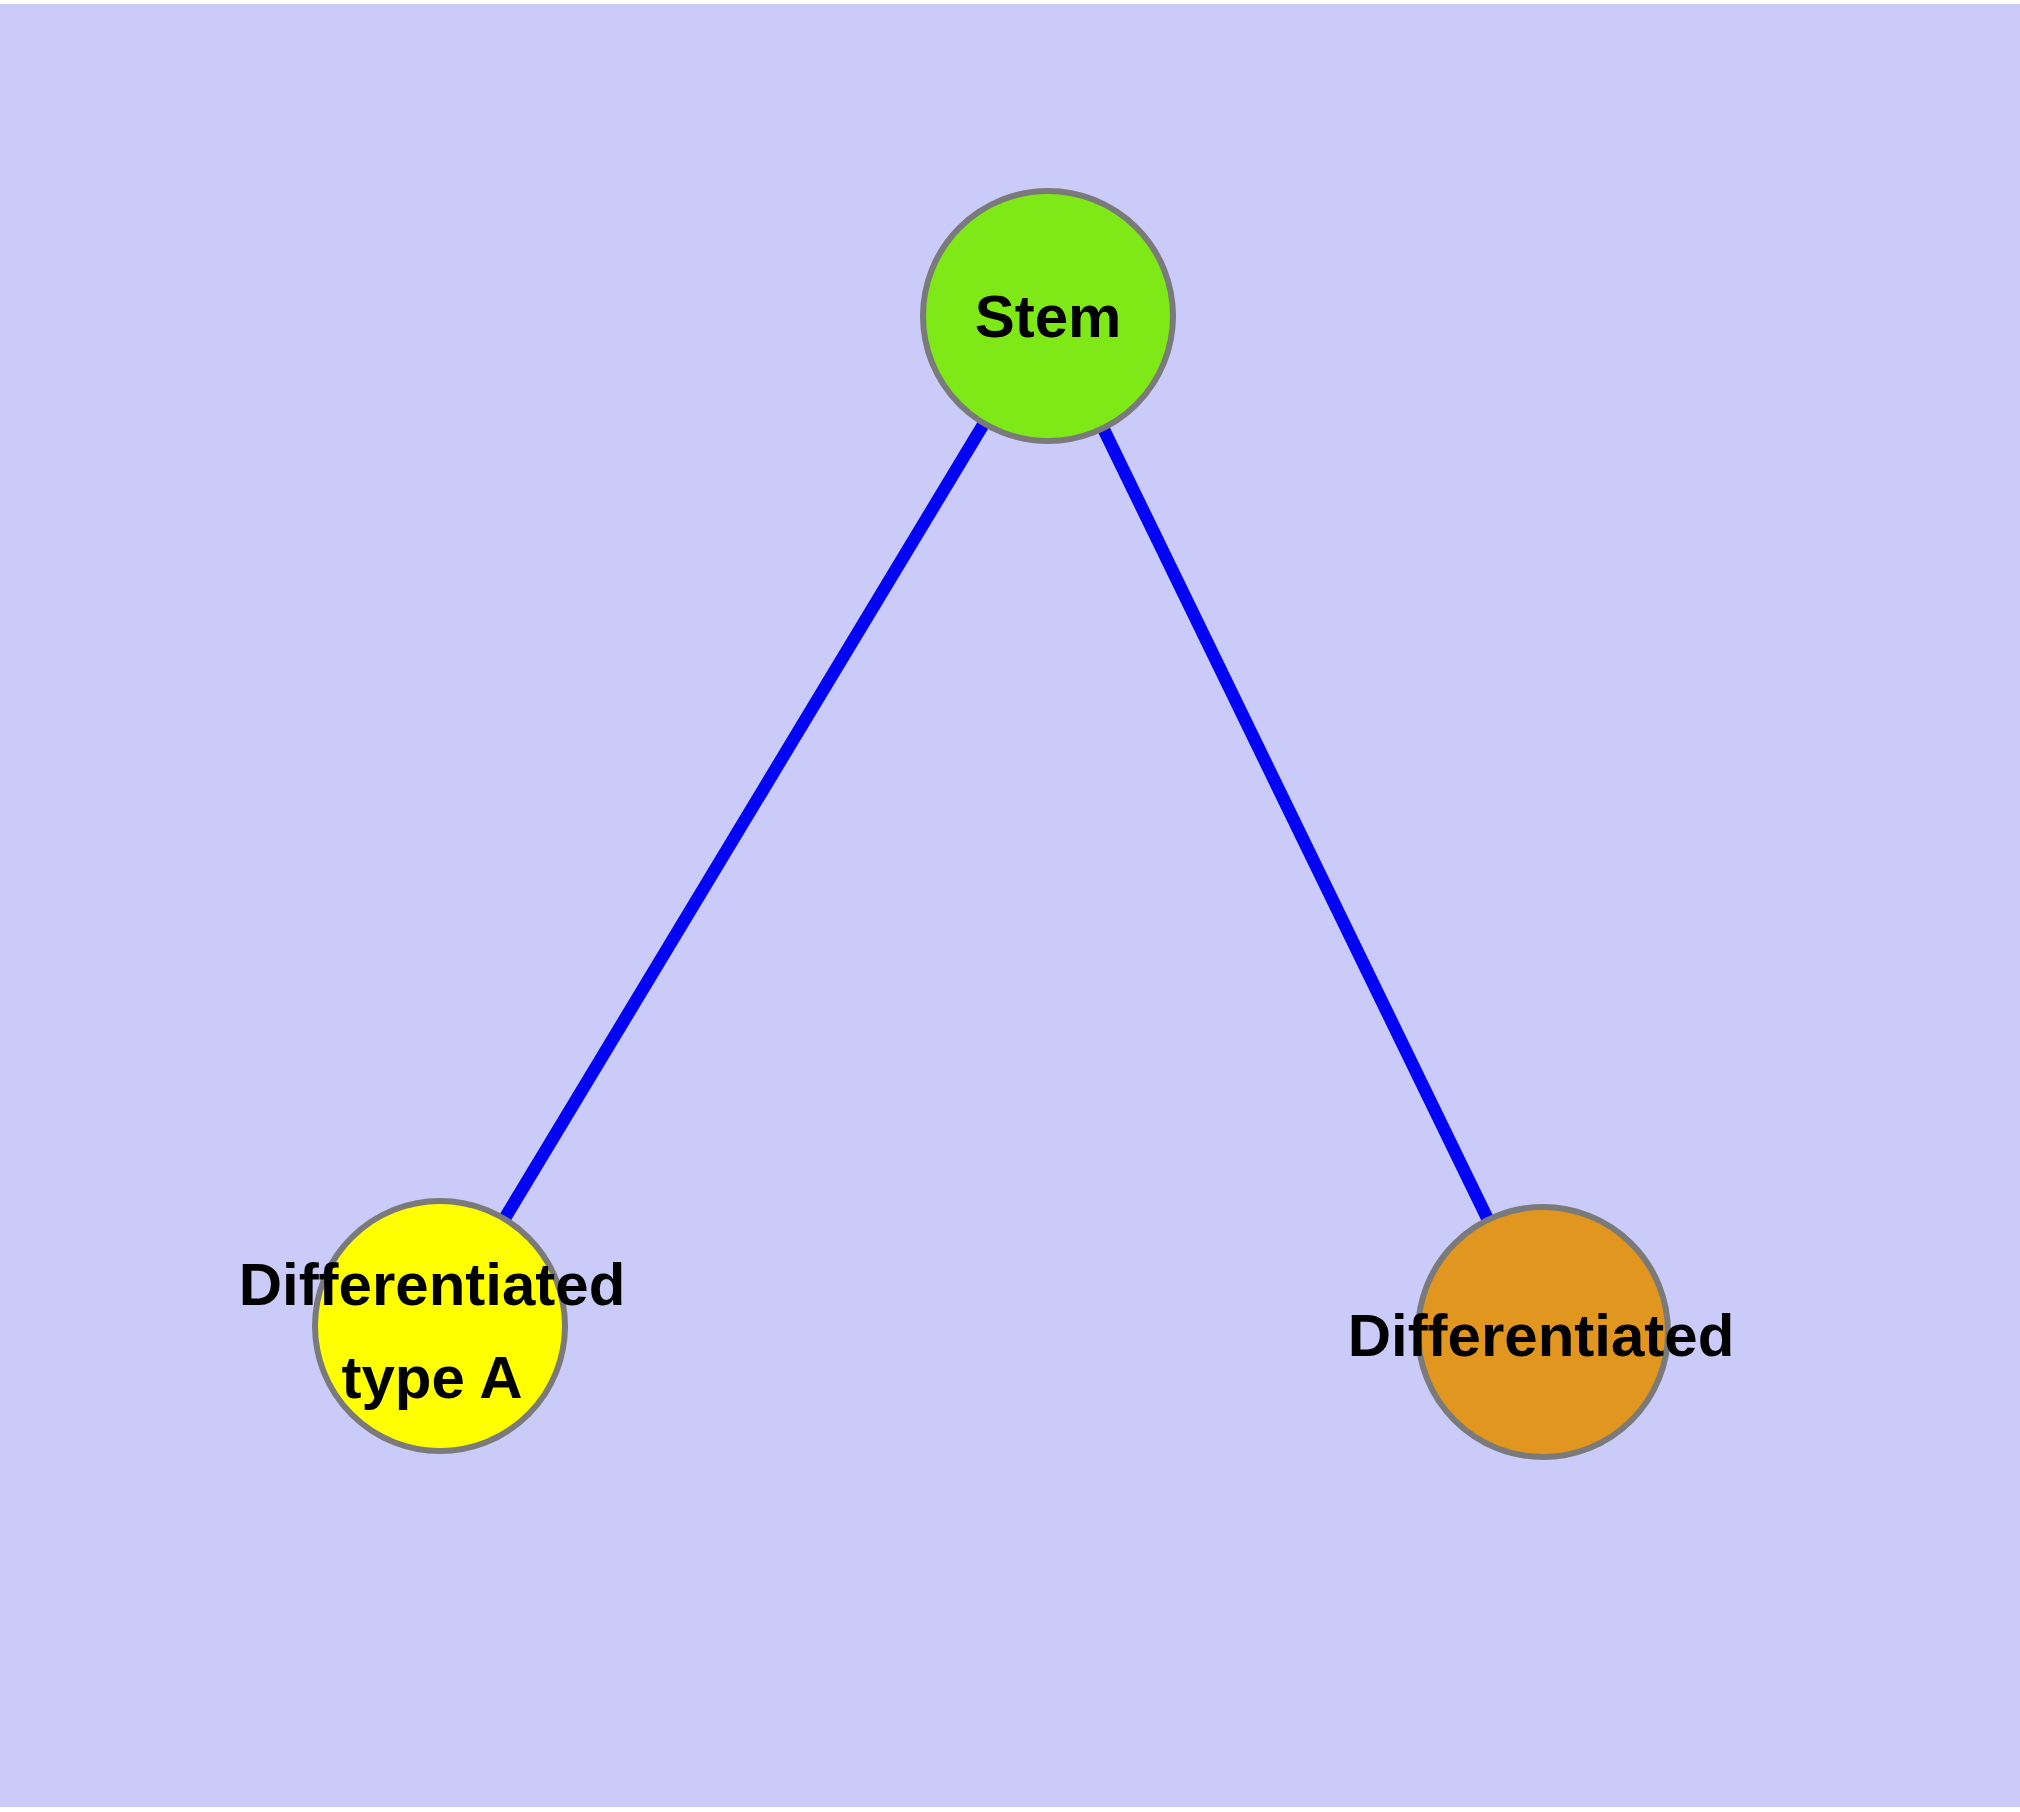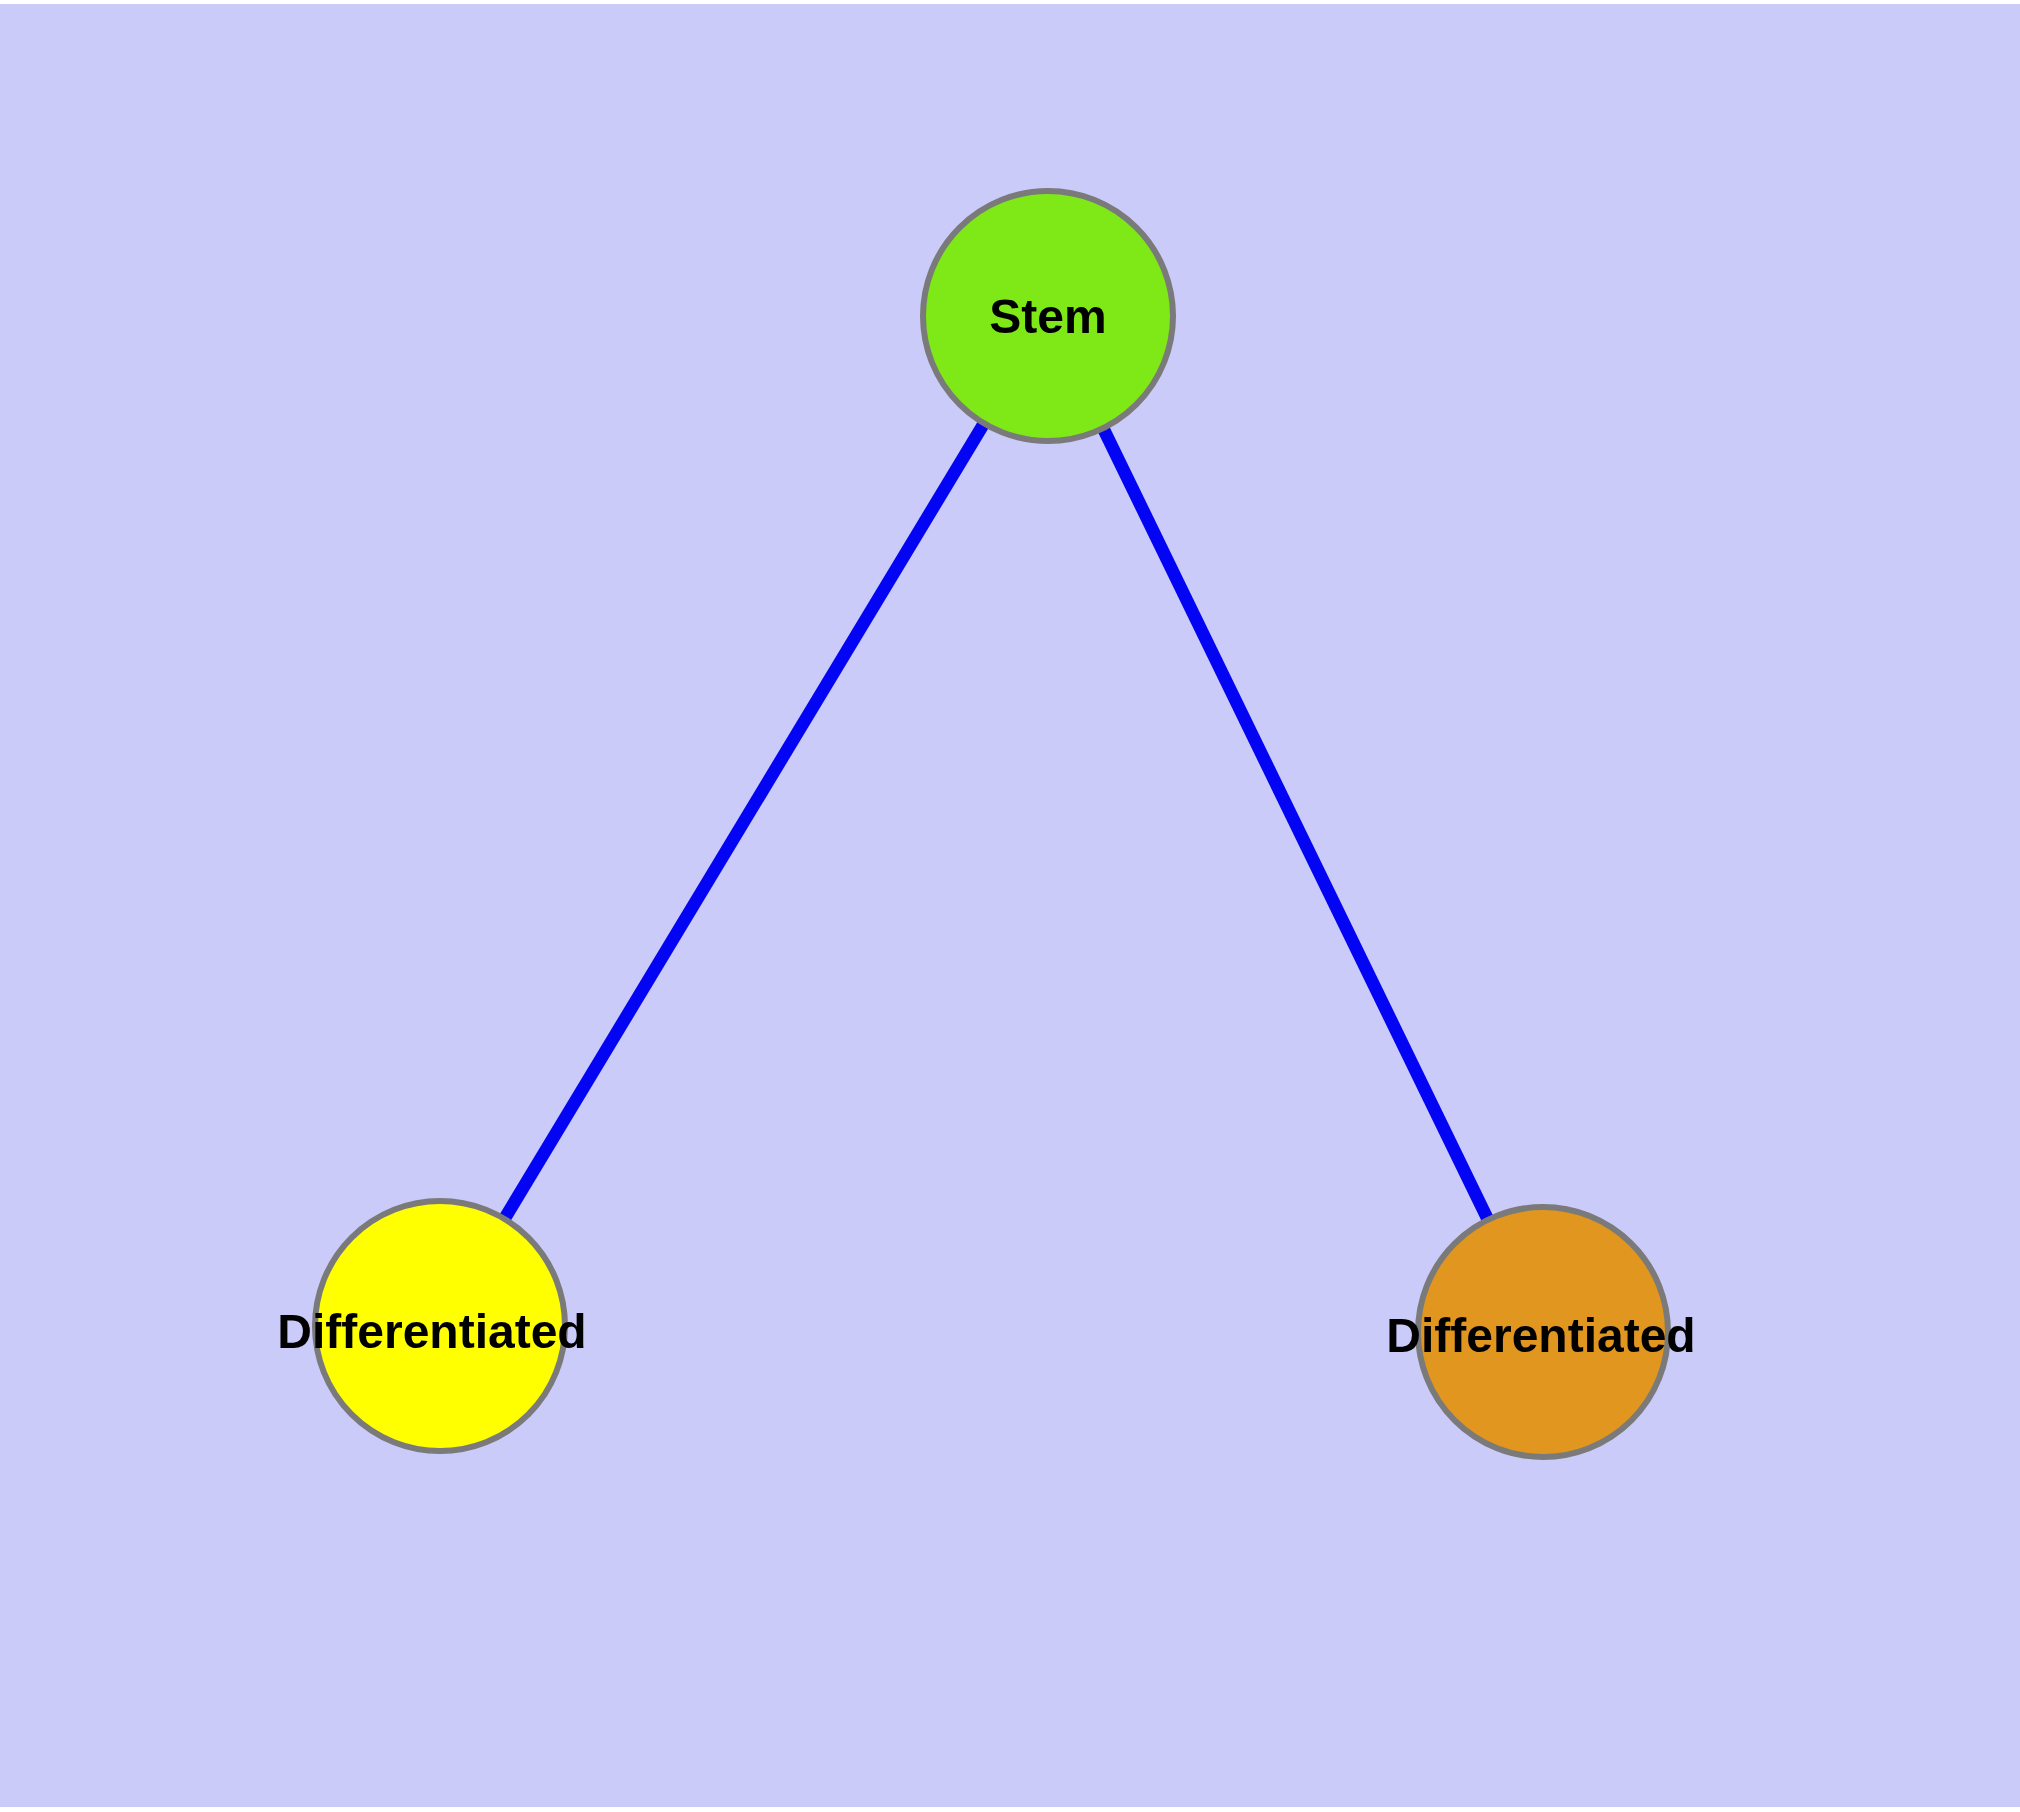--- a/index.html
+++ b/index.html
@@ -39,21 +39,21 @@
     height: 256px;
     border: 6px solid #7a7a7a;
     border-radius: 50%;
     box-sizing: border-box;
   }
   .node-label {
     position: absolute;
     transform: translate(-50%, -50%);
     text-align: center;
     font-weight: bold;
-    font-size: 48px;
+    font-size: 60px;
     line-height: 93px;
     white-space: nowrap;
     letter-spacing: 0;
   }
   .node-label .line {
     display: block;
   }
 </style>
 </head>
 <body>
@@ -72,20 +72,21 @@
   <div class="node" style="left: 312px; top: 1198px; background-color: rgb(255, 255, 0);"></div>
 
   <div class="node" style="left: 1415px; top: 1204px; background-color: rgb(224, 150, 31);"></div>
 
   <div class="node-label" style="left: 1048px; top: 316px; color: rgb(0, 0, 0);">
     <span class="line">Stem</span>
   </div>
 
   <div class="node-label" style="left: 432px; top: 1331px; color: rgb(0, 0, 0);">
     <span class="line">Differentiated</span>
+    <span class="line">type A</span>
   </div>
 
   <div class="node-label" style="left: 1541px; top: 1335px; color: rgb(0, 0, 0);">
     <span class="line">Differentiated</span>
   </div>
 
 </div>
 
 
 </body></html>

